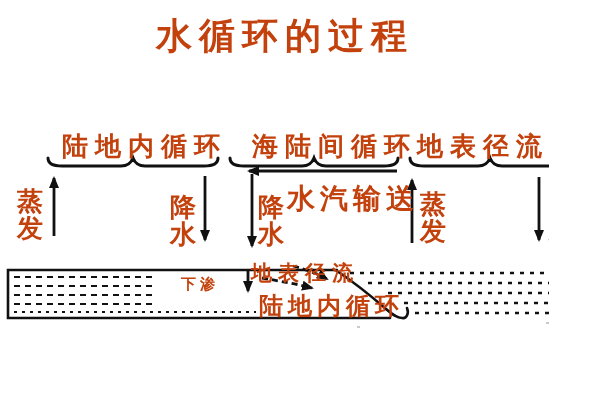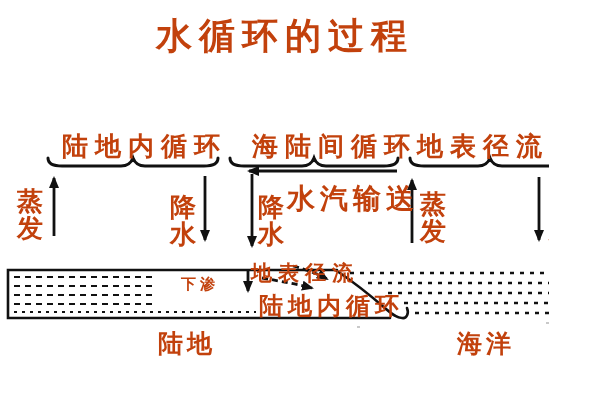--- a/index.html
+++ b/index.html
@@ -98,15 +98,13 @@
   <div class="vlabel" style="left:17px;  top:180px;">蒸发</div>
   <div class="vlabel" style="left:170px; top:186px;">降水</div>
   <div class="vlabel" style="left:258px; top:186px;">降水</div>
   <div class="vlabel" style="left:420px; top:183px;">蒸发</div>
   <div class="vlabel" style="left:549px; top:183px;">降水</div>
 
   <div class="hlabel lbl-vapor">水汽输送</div>
   <div class="hlabel lbl-surface">地表径流</div>
   <div class="hlabel lbl-infil">下渗</div>
   <div class="hlabel lbl-under">陆地内循环</div>
-  <div class="hlabel lbl-land">陆地</div>
-  <div class="hlabel lbl-ocean">海洋</div>
 </div>
 
 </body></html>

